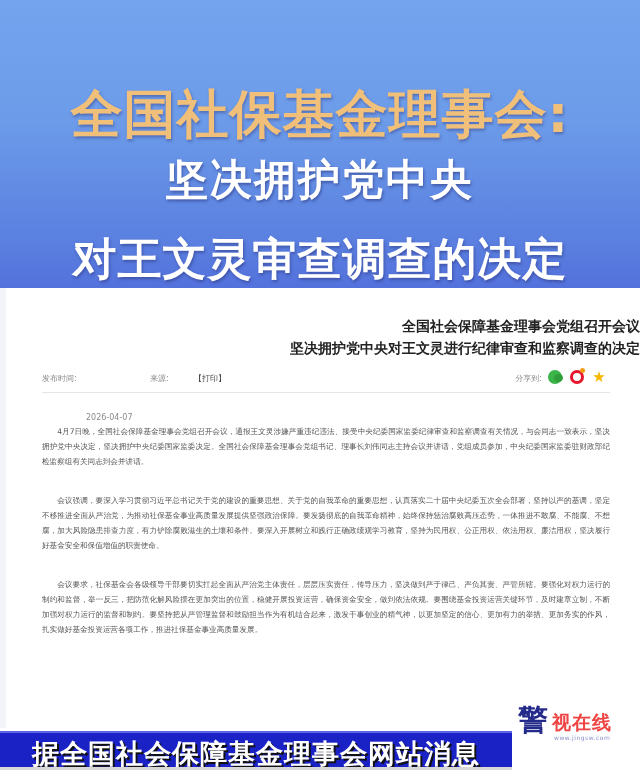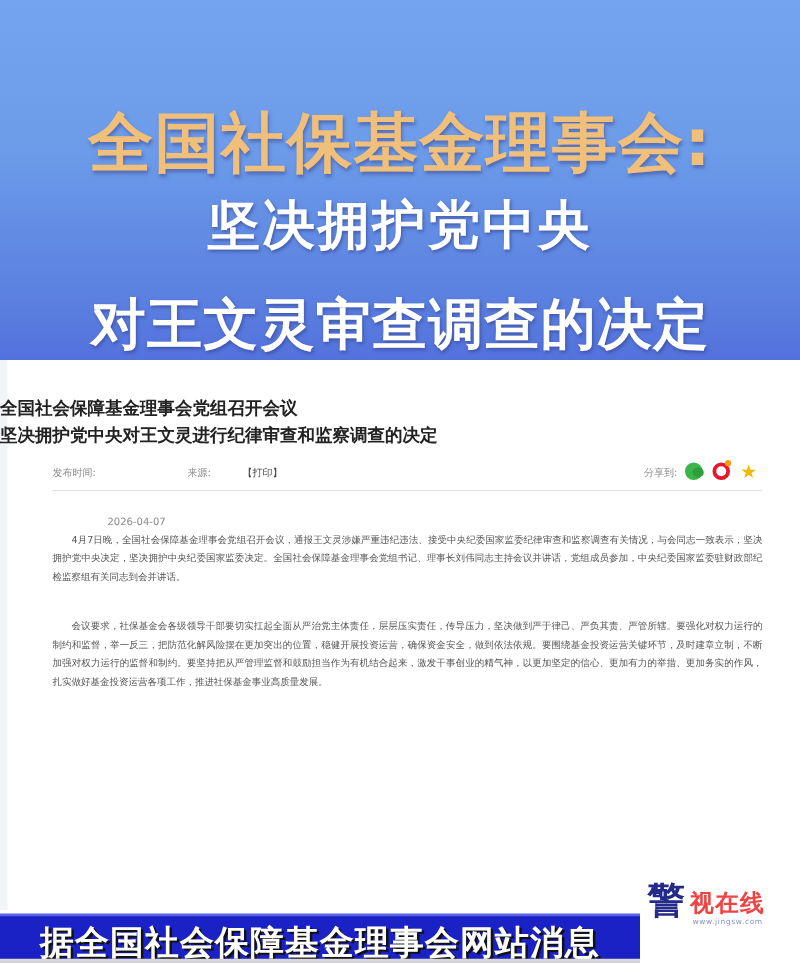--- a/index.html
+++ b/index.html
@@ -34,21 +34,21 @@
   
   .article {
     position: absolute; left: 0; top: 288px; width: 640px; height: 440px;
     background: #ffffff;
   }
   .article .frame-left {
     position: absolute; left: 0; top: 0; width: 6px; height: 100%;
     background: #f2f4f7;
   }
   .art-title {
-    position: absolute; left: 0; right: 0; text-align: left;
+    position: absolute; left: 0; right: 0; text-align: right;
     font-size: 14px; font-weight: bold; color: #222;
   }
   .art-title.t1 { top: 30px; }
   .art-title.t2 { top: 52px; }
 
   .meta {
     position: absolute; left: 42px; right: 30px; top: 82px; height: 16px;
     font-size: 8px; color: #8a8a8a;
   }
   .meta .item { position: absolute; top: 3px; white-space: nowrap; }
@@ -140,20 +140,21 @@
     <span class="item share-label">分享到:</span>
     <span class="share-icon wechat"></span>
     <span class="share-icon weibo"></span>
     <span class="share-icon star">★</span>
   </div>
 
   <div class="divider"></div>
 
   <div class="body-text">
     <p>4月7日晚，全国社会保障基金理事会党组召开会议，通报王文灵涉嫌严重违纪违法、接受中央纪委国家监委纪律审查和监察调查有关情况，与会同志一致表示，坚决拥护党中央决定，坚决拥护中央纪委国家监委决定。全国社会保障基金理事会党组书记、理事长刘伟同志主持会议并讲话，党组成员参加，中央纪委国家监委驻财政部纪检监察组有关同志到会并讲话。</p>
+    <p>会议强调，要深入学习贯彻习近平总书记关于党的建设的重要思想、关于党的自我革命的重要思想，认真落实二十届中央纪委五次全会部署，坚持以严的基调，坚定不移推进全面从严治党，为推动社保基金事业高质量发展提供坚强政治保障。要发扬彻底的自我革命精神，始终保持惩治腐败高压态势，一体推进不敢腐、不能腐、不想腐，加大风险隐患排查力度，有力铲除腐败滋生的土壤和条件。要深入开展树立和践行正确政绩观学习教育，坚持为民用权、公正用权、依法用权、廉洁用权，坚决履行好基金安全和保值增值的职责使命。</p>
     <p>会议要求，社保基金会各级领导干部要切实扛起全面从严治党主体责任，层层压实责任，传导压力，坚决做到严于律己、严负其责、严管所辖。要强化对权力运行的制约和监督，举一反三，把防范化解风险摆在更加突出的位置，稳健开展投资运营，确保资金安全，做到依法依规。要围绕基金投资运营关键环节，及时建章立制，不断加强对权力运行的监督和制约。要坚持把从严管理监督和鼓励担当作为有机结合起来，激发干事创业的精气神，以更加坚定的信心、更加有力的举措、更加务实的作风，扎实做好基金投资运营各项工作，推进社保基金事业高质量发展。</p>
   </div>
 </div>
 
 <div class="caption-bar">
   <div class="caption">据全国社会保障基金理事会网站消息</div>
   <div class="bottom-strip"></div>
 </div>
 
 <div class="watermark">

